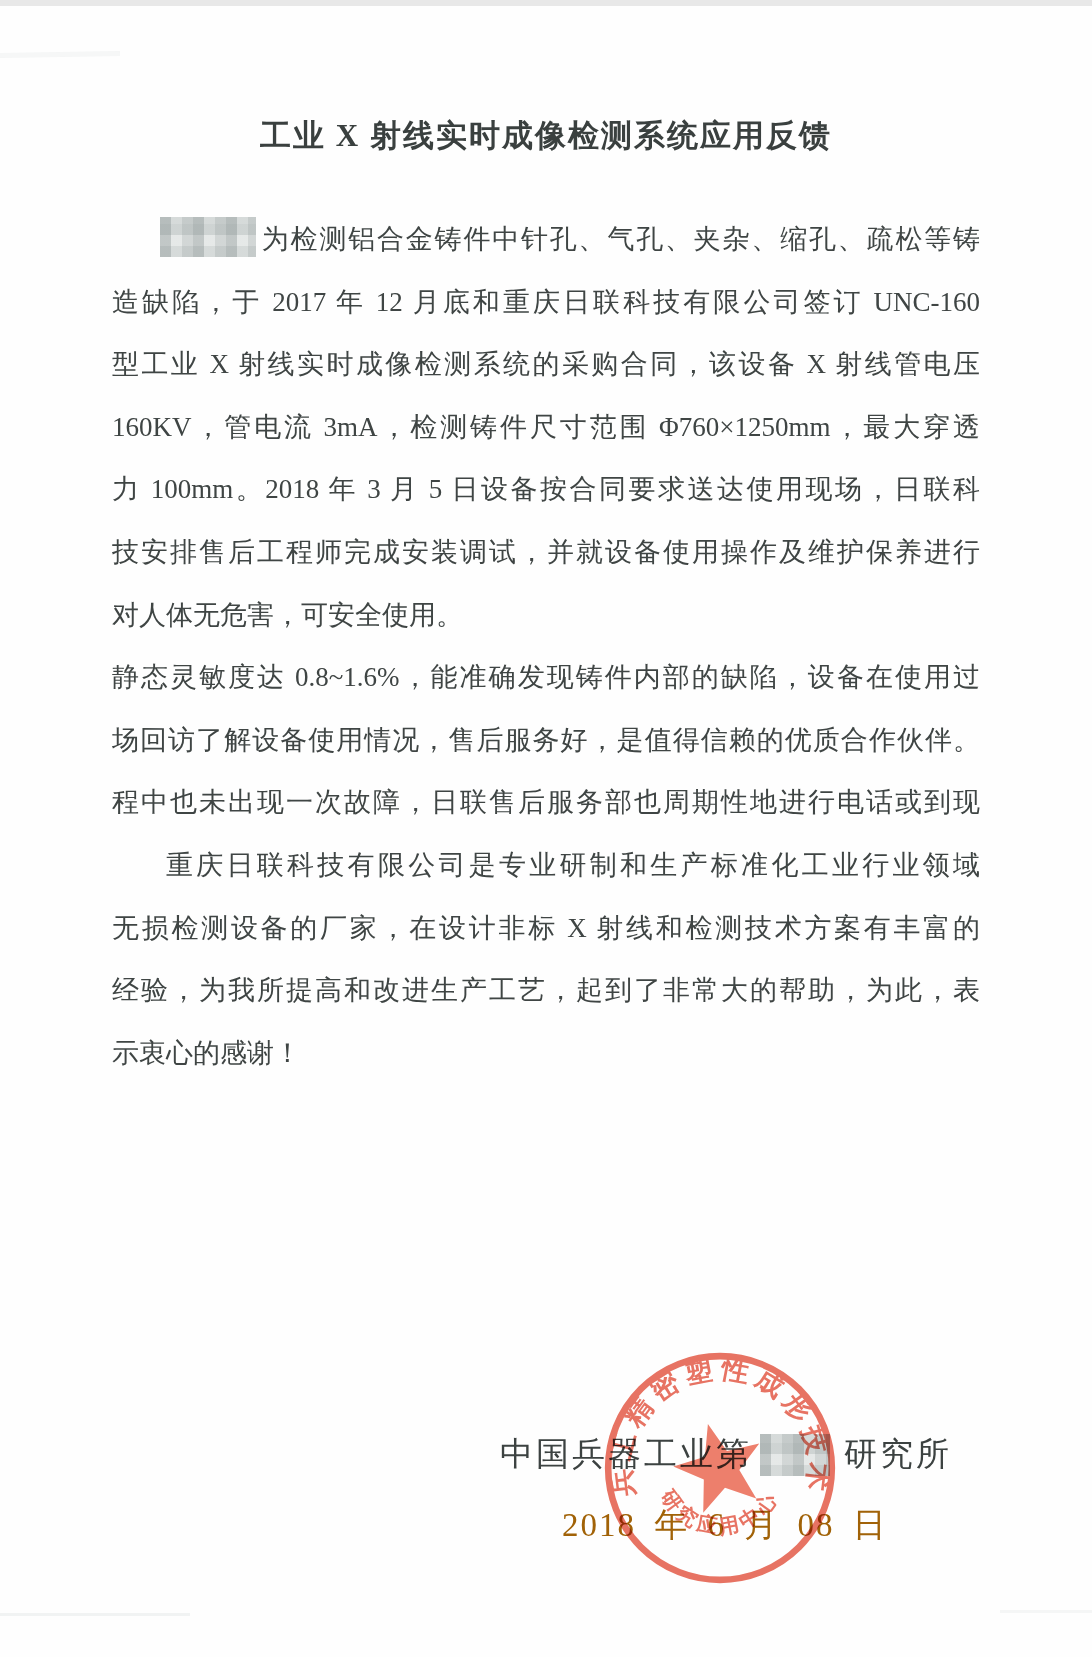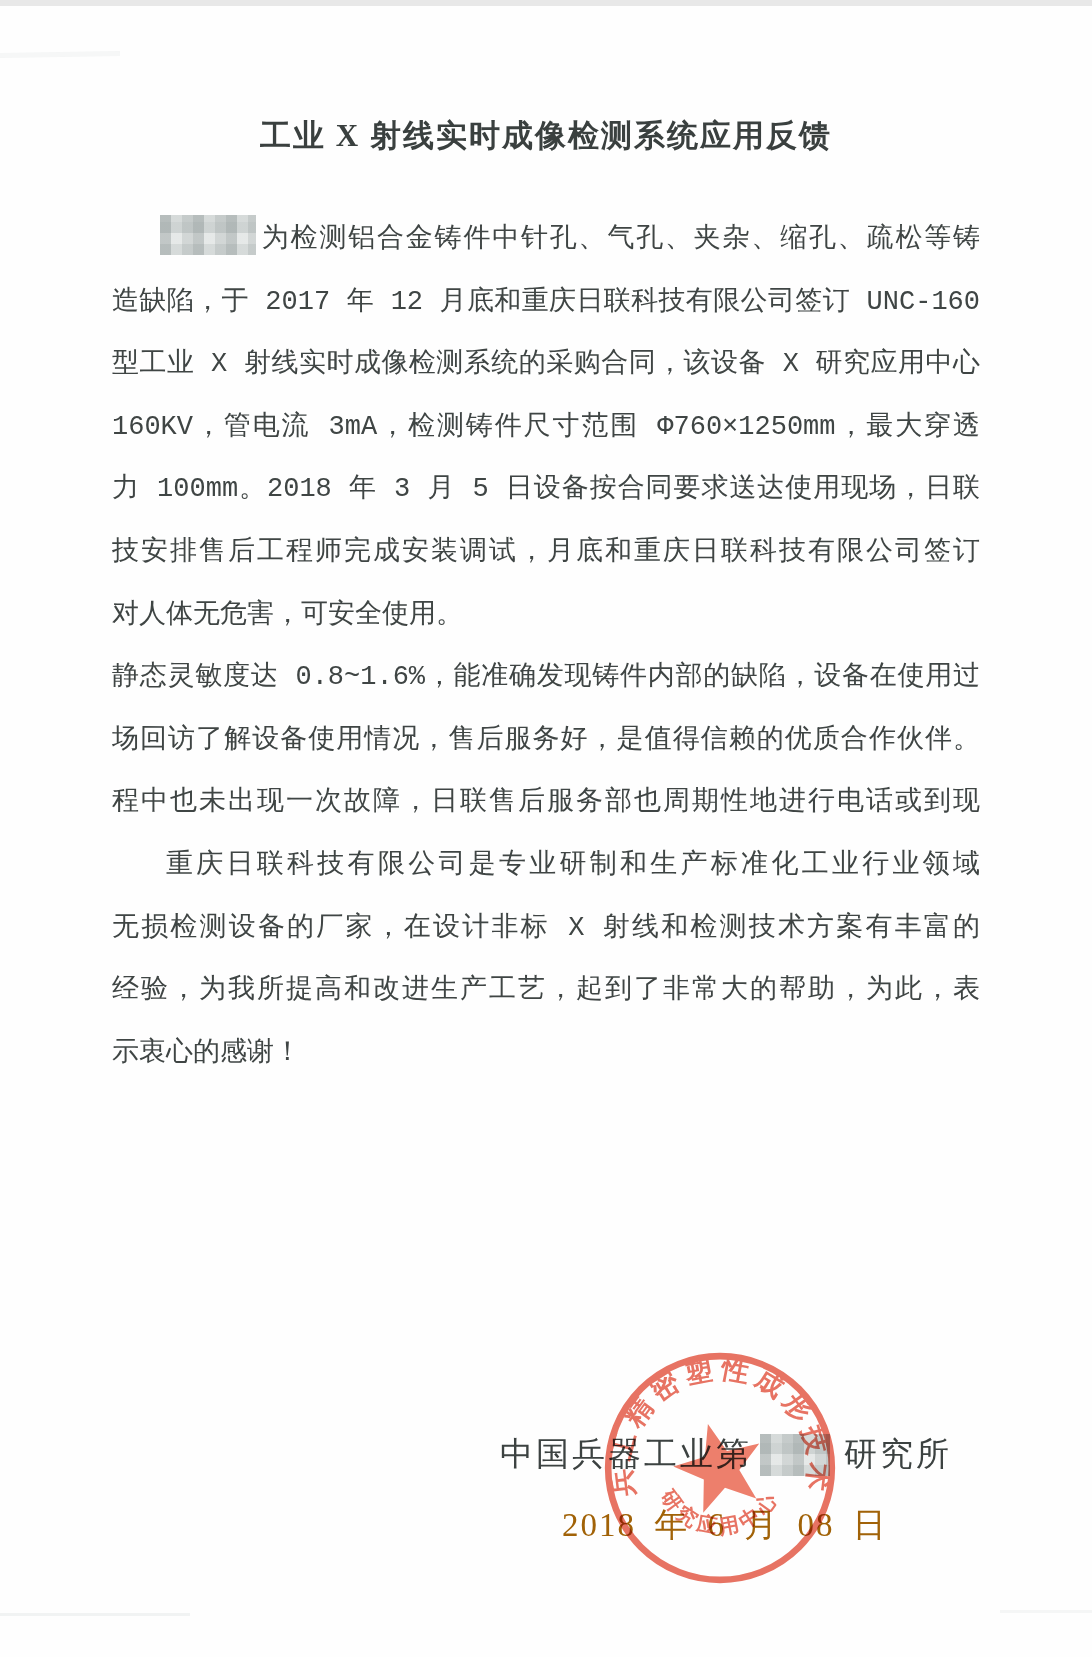--- a/index.html
+++ b/index.html
@@ -17,21 +17,20 @@
     text-align:center;
     font-size:31px;font-weight:bold;
     letter-spacing:2px;
     color:#3a403f;
   }
   
   .content{
     position:absolute;top:202px;left:112px;width:868px;
     font-size:27px;line-height:62.6px;
     color:#3f4544;
-    font-family:Liberation Mono, monospace;
   }
   .line{
     width:868px;box-sizing:border-box;
     text-align:justify;text-align-last:justify;
     white-space:normal;
     overflow:hidden;max-height:62.6px;
   }
   .line.short{text-align-last:left;}
   .indent1{padding-left:48px;}
   .indent{padding-left:54px;}
@@ -87,24 +86,24 @@
   <div class="artifact a1"></div>
   <div class="artifact a2"></div>
   <div class="artifact a3"></div>
 
   <h1 class="title">工业 X 射线实时成像检测系统应用反馈</h1>
 
   <div class="content">
 
     <div class="line indent1"><span class="mosaic mosaic-p1"></span><span>为检测铝合金铸件中针孔、气孔、夹杂、缩孔、疏松等铸</span></div>
     <div class="line">造缺陷，于 2017 年 12 月底和重庆日联科技有限公司签订 UNC-160</div>
-    <div class="line">型工业 X 射线实时成像检测系统的采购合同，该设备 X 研究应用中心</div>
+    <div class="line">型工业 X 射线实时成像检测系统的采购合同，该设备 X 射线管电压</div>
     <div class="line">160KV，管电流 3mA，检测铸件尺寸范围 Φ760×1250mm，最大穿透</div>
     <div class="line">力 100mm。2018 年 3 月 5 日设备按合同要求送达使用现场，日联科</div>
-    <div class="line">技安排售后工程师完成安装调试，月底和重庆日联科技有限公司签订</div>
+    <div class="line">技安排售后工程师完成安装调试，并就设备使用操作及维护保养进行</div>
     <div class="line short">对人体无危害，可安全使用。</div>
 
     <div class="line">静态灵敏度达 0.8~1.6%，能准确发现铸件内部的缺陷，设备在使用过</div>
     <div class="line">场回访了解设备使用情况，售后服务好，是值得信赖的优质合作伙伴。</div>
     <div class="line">程中也未出现一次故障，日联售后服务部也周期性地进行电话或到现</div>
 
     <div class="line indent">重庆日联科技有限公司是专业研制和生产标准化工业行业领域</div>
     <div class="line">无损检测设备的厂家，在设计非标 X 射线和检测技术方案有丰富的</div>
     <div class="line">经验，为我所提高和改进生产工艺，起到了非常大的帮助，为此，表</div>
     <div class="line short">示衷心的感谢！</div>

